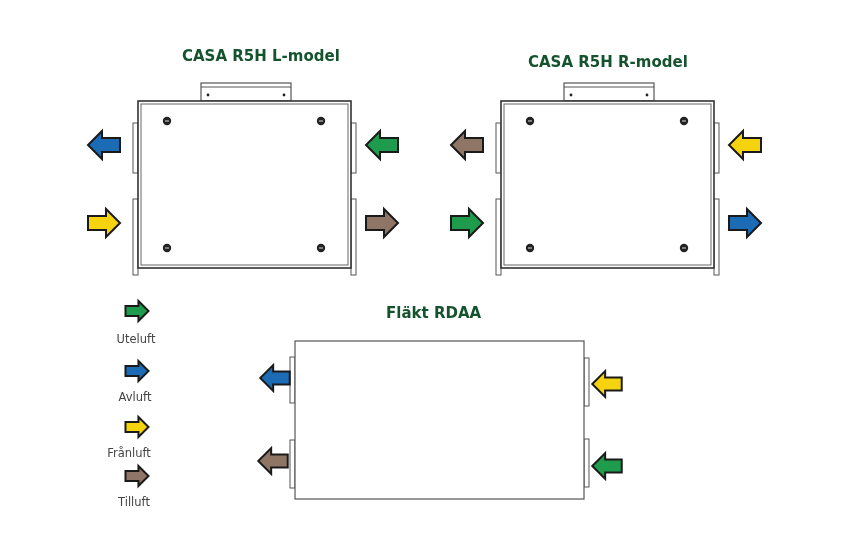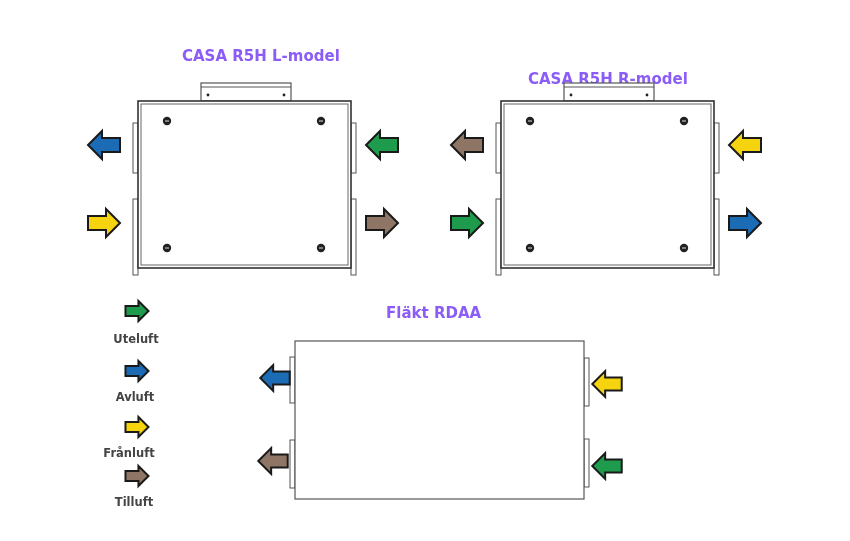--- a/index.html
+++ b/index.html
@@ -1,28 +1,28 @@
 <!DOCTYPE html>
 <html><head>
 <meta charset="utf-8">
 <style>
   html, body { margin: 0; padding: 0; background: #ffffff; }
   body { width: 850px; height: 541px; position: relative; overflow: hidden;
          font-family: "DejaVu Sans", sans-serif; }
-  .title { position: absolute; font-weight: bold; font-size: 15px; color: #8b5cf6;
+  .title { position: absolute; font-weight: bold; font-size: 15px; color: #14532d;
            font-family: "DejaVu Sans", sans-serif; white-space: nowrap; }
   .legend-label { position: absolute; font-size: 11.5px; color: #444;
-                  font-family: "DejaVu Sans", sans-serif; text-align: center; width: 80px; font-weight: bold; }
+                  font-family: "DejaVu Sans", sans-serif; text-align: center; width: 80px; }
   svg { position: absolute; left: 0; top: 0; }
 </style>
 </head>
 <body>
 
 <div class="title" style="left:182px; top:47px;">CASA R5H L-model</div>
-<div class="title" style="left:528px; top:70px;text-align:right;">CASA R5H R-model</div>
+<div class="title" style="left:528px; top:53px;text-align:right;">CASA R5H R-model</div>
 <div class="title" style="left:386px; top:304px;">Fläkt RDAA</div>
 
 <div class="legend-label" style="left:96px; top:332px;">Uteluft</div>
 <div class="legend-label" style="left:95px; top:390px;">Avluft</div>
 <div class="legend-label" style="left:89px; top:446px;">Frånluft</div>
 <div class="legend-label" style="left:94px; top:495px;">Tilluft</div>
 
 <svg id="diagram" width="850" height="541" viewBox="0 0 850 541" xmlns="http://www.w3.org/2000/svg">
     <g>
       <rect x="201" y="83" width="90" height="18" fill="#fff" stroke="#555555" stroke-width="1.2"></rect>

